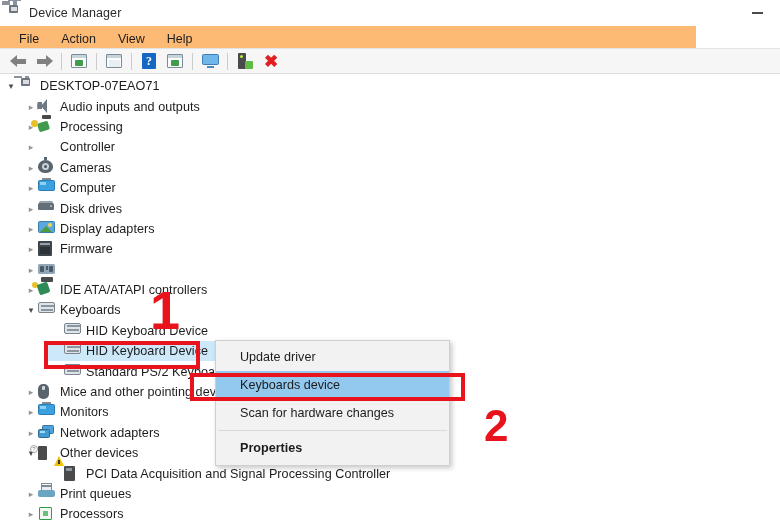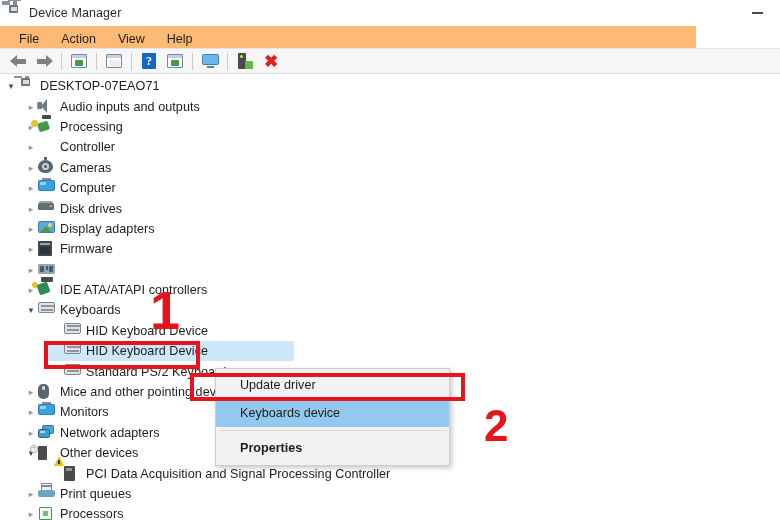--- a/index.html
+++ b/index.html
@@ -164,21 +164,21 @@
   .i-print .b{position:absolute;left:0;top:4px;width:17px;height:7px;background:#6aa6c4;border-radius:2px;}
   .i-print .p{position:absolute;left:3px;top:0;width:11px;height:5px;background:#e8eef2;border:1.2px solid #7f8a93;box-sizing:border-box;}
   .i-print .o{position:absolute;left:3px;bottom:0;width:11px;height:3px;background:#fbfcfd;border:1.1px solid #7f8a93;box-sizing:border-box;}
 
   .i-cpu{width:15px;height:15px;position:relative;}
   .i-cpu .b{position:absolute;left:1px;top:1px;width:13px;height:13px;border:1.8px solid #2f9e47;background:#f4f7f4;box-sizing:border-box;border-radius:1px;}
   .i-cpu .b::after{content:"";position:absolute;left:2.5px;top:2.5px;width:5.5px;height:5.5px;background:#6fbf7c;}
 
   
   .ctxmenu{
-    position:absolute;left:215px;top:368px;width:235px;
+    position:absolute;left:215px;top:340px;width:235px;
     background:#f2f2f2;border:1px solid #cfcfcf;
     box-shadow:2px 2px 5px rgba(0,0,0,.22);
     z-index:40;padding:2px 0 3px 0;box-sizing:border-box;
   }
   .ctxitem{height:28px;display:flex;align-items:center;padding-left:24px;font-size:12.6px;color:#1c1c1c;box-sizing:border-box;}
   .ctxitem.hl{background:#93c9ef;}
   .ctxitem.bold{font-weight:bold;}
   .ctxsep{height:1px;background:#dadada;margin:3px 2px;}
 
   
@@ -399,20 +399,21 @@
       <span class="chev">▸</span>
       <span class="tico"><span class="i-cpu"><span class="b"></span></span></span>
       <span class="tlabel">Processors</span>
     </div>
 
   </div>
 
   <div class="ctxmenu">
     <div class="ctxitem">Update driver</div>
     <div class="ctxitem hl">Keyboards device</div>
+    <div class="ctxitem">Scan for hardware changes</div>
     <div class="ctxsep"></div>
     <div class="ctxitem bold">Properties</div>
   </div>
 
   <div class="annbox" style="left:44px;top:341px;width:156px;height:28px;"></div>
   <div class="annnum" style="left:150px;top:283px;font-size:54px;">1</div>
 
   <div class="annbox" style="left:190px;top:373px;width:275px;height:28px;"></div>
   <div class="annnum" style="left:484px;top:404px;font-size:44px;">2</div>
 

